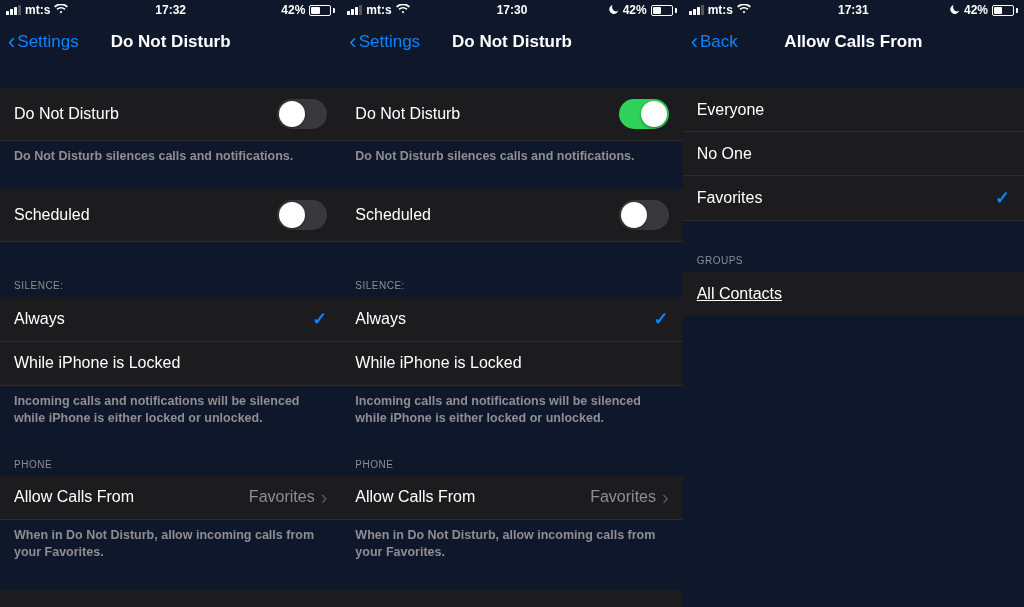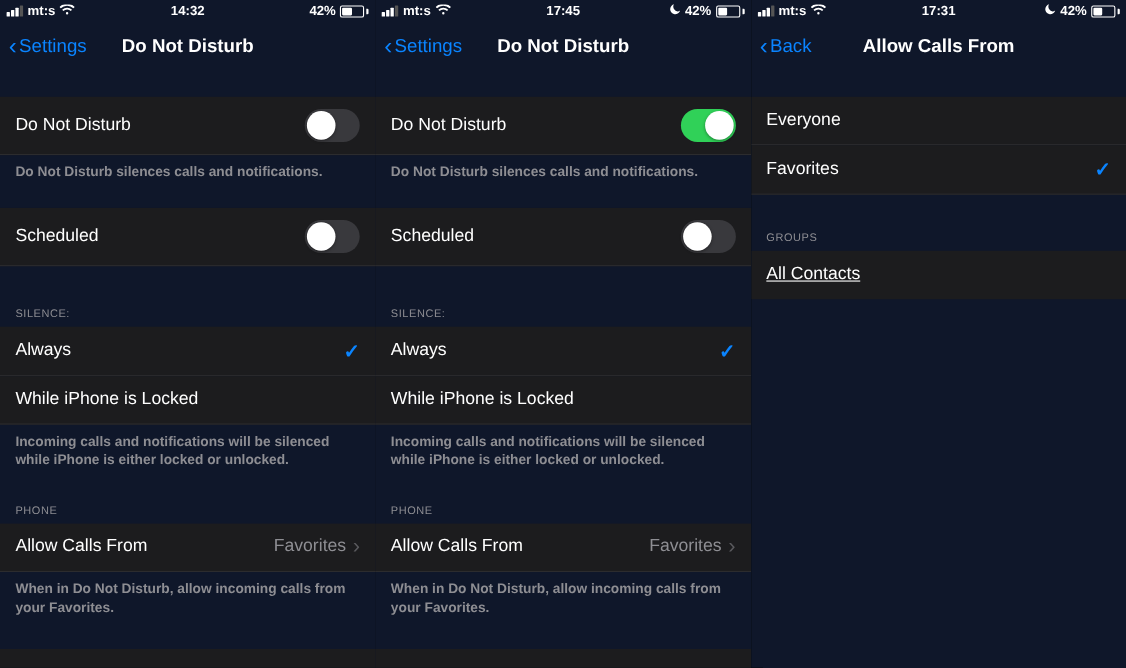--- a/index.html
+++ b/index.html
@@ -117,21 +117,21 @@
           <i></i>
           <i></i>
         </span>
       <span>mt:s</span>
       <span class="wifi">
         <svg width="14" height="10" viewBox="0 0 14 10">
             <path d="M7 9.2a1.1 1.1 0 100-2.2 1.1 1.1 0 000 2.2zM3.6 5.9a4.9 4.9 0 016.8 0l1.1-1.1a6.5 6.5 0 00-9 0l1.1 1.1zM1.3 3.6a8.1 8.1 0 0111.4 0L14 2.3a10 10 0 00-14 0l1.3 1.3z" fill="#fff"></path>
           </svg>
       </span>
     </div>
-    <div class="sb-center">14:32</div>
+    <div class="sb-center">17:32</div>
     <div class="sb-right">
       <span>42%</span>
       <span class="battery">
           <span class="batt-body">
             <span class="batt-fill"></span>
           </span>
           <span class="batt-tip"></span>
         </span>
     </div>
   </div>
@@ -203,21 +203,21 @@
           <i></i>
           <i></i>
         </span>
       <span>mt:s</span>
       <span class="wifi">
         <svg width="14" height="10" viewBox="0 0 14 10">
             <path d="M7 9.2a1.1 1.1 0 100-2.2 1.1 1.1 0 000 2.2zM3.6 5.9a4.9 4.9 0 016.8 0l1.1-1.1a6.5 6.5 0 00-9 0l1.1 1.1zM1.3 3.6a8.1 8.1 0 0111.4 0L14 2.3a10 10 0 00-14 0l1.3 1.3z" fill="#fff"></path>
           </svg>
       </span>
     </div>
-    <div class="sb-center">17:45</div>
+    <div class="sb-center">17:30</div>
     <div class="sb-right">
       <span class="moon">
         <svg width="11" height="11" viewBox="0 0 12 12">
             <path d="M8.5 8.2A5 5 0 015 1a5 5 0 106.2 6.2 5 5 0 01-2.7 1z" fill="#fff"></path>
           </svg>
       </span>
       <span>42%</span>
       <span class="battery">
           <span class="batt-body">
             <span class="batt-fill"></span>
@@ -323,20 +323,23 @@
       <span>Back</span>
     </div>
     <div class="nav-title">Allow Calls From</div>
   </div>
   <div class="content">
     <div class="section-gap"></div>
     <div class="cell">
       <span class="label">Everyone</span>
     </div>
     <div class="cell">
+      <span class="label">No One</span>
+    </div>
+    <div class="cell">
       <span class="label">Favorites</span>
       <span class="check">✓</span>
     </div>
 
     <div class="section-gap"></div>
     <div style="height:10px"></div>
     <div class="group-header">GROUPS</div>
     <div class="cell">
       <span class="label">All Contacts</span>
     </div>

